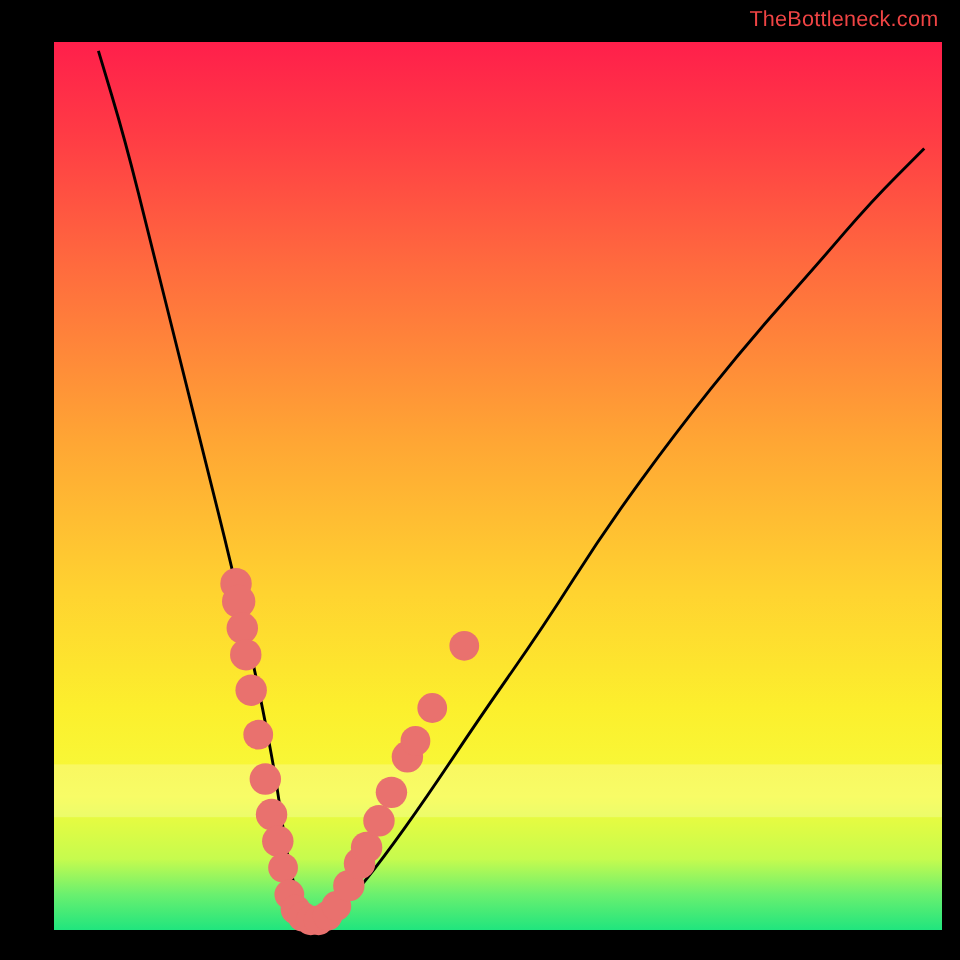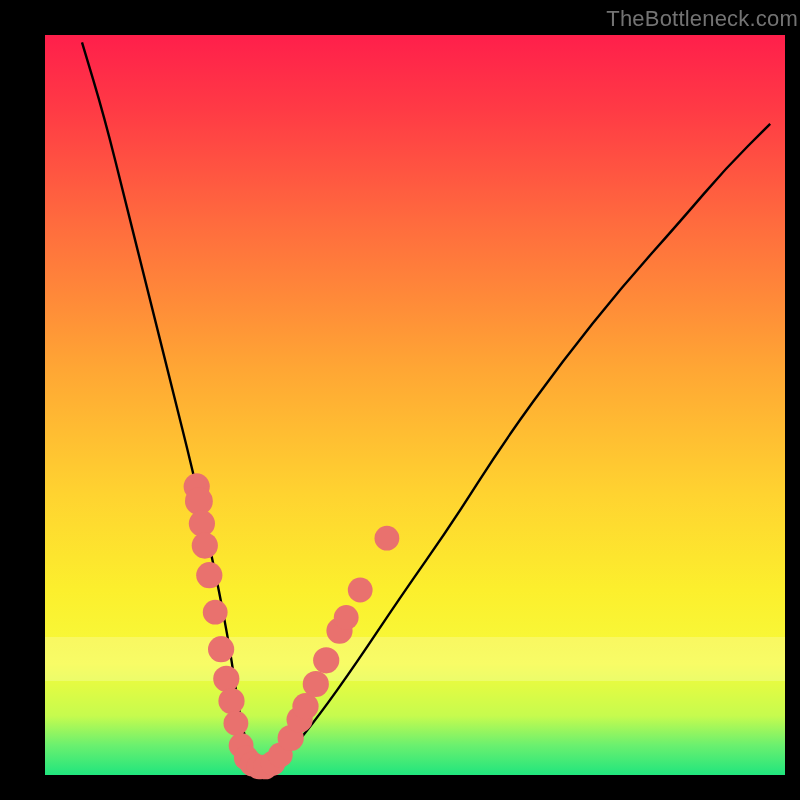--- a/index.html
+++ b/index.html
@@ -45,23 +45,23 @@
     position: absolute;
     left: 0;
     width: 100%;
     height: 44px;
     top: 602px;
     background: rgba(255,255,255,0.22);
   }
   .watermark {
     position: absolute;
     top: 6px;
-    right: 2px;
-    color: #737373;
-    font-size: 22px;
+    right: 18px;
+    color: #ef4444;
+    font-size: 18px;
     letter-spacing: 0.2px;
     font-weight: 500;
   }
   svg.curve {
     position: absolute;
     left: 0; top: 0;
     width: 740px;
     height: 740px;
     overflow: visible;
   }

